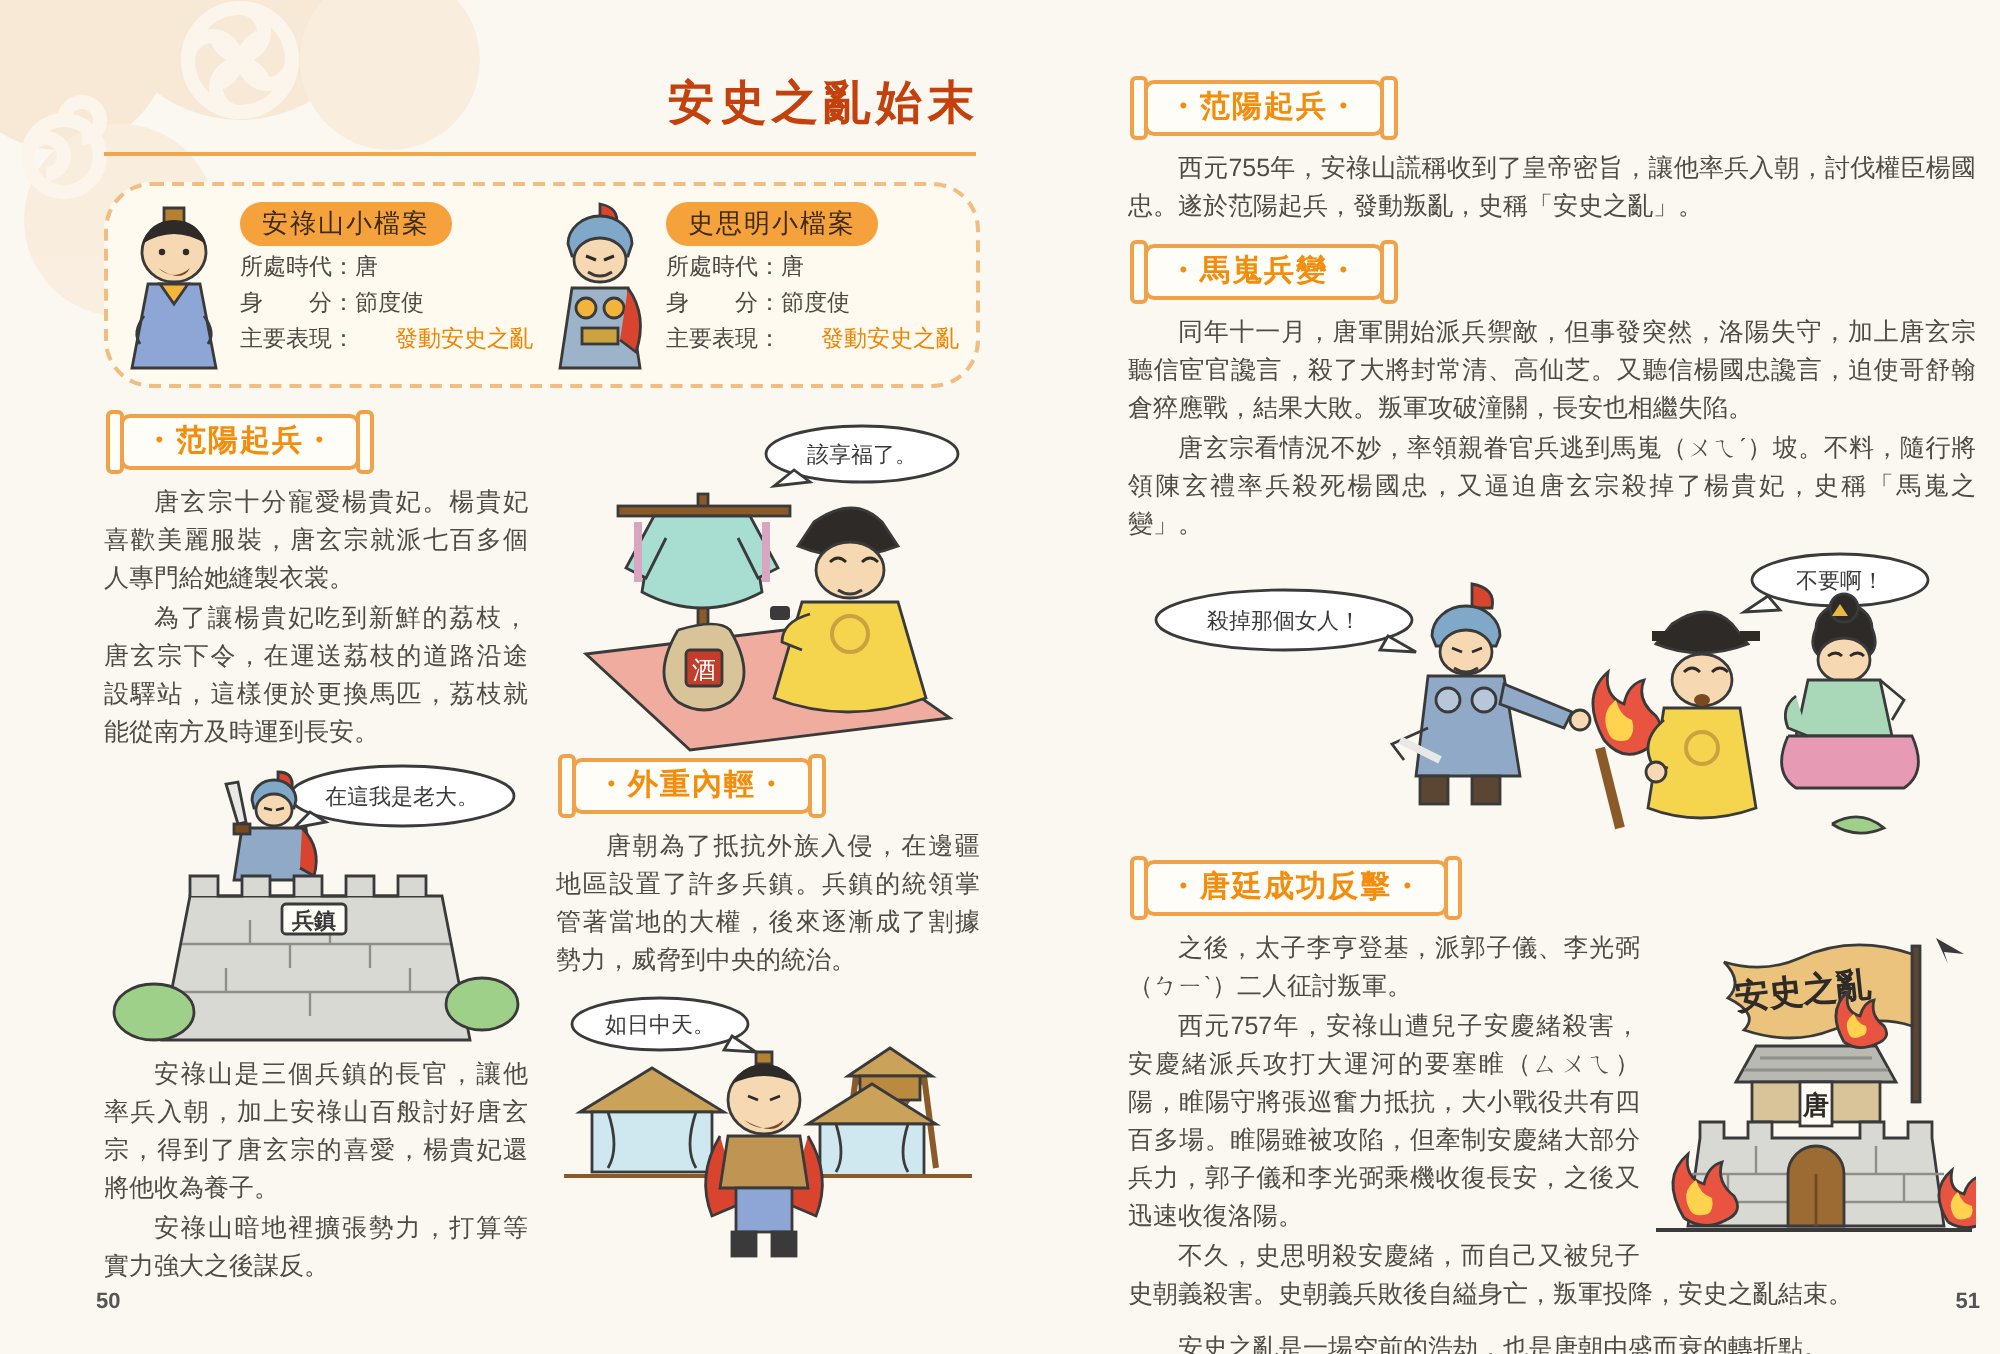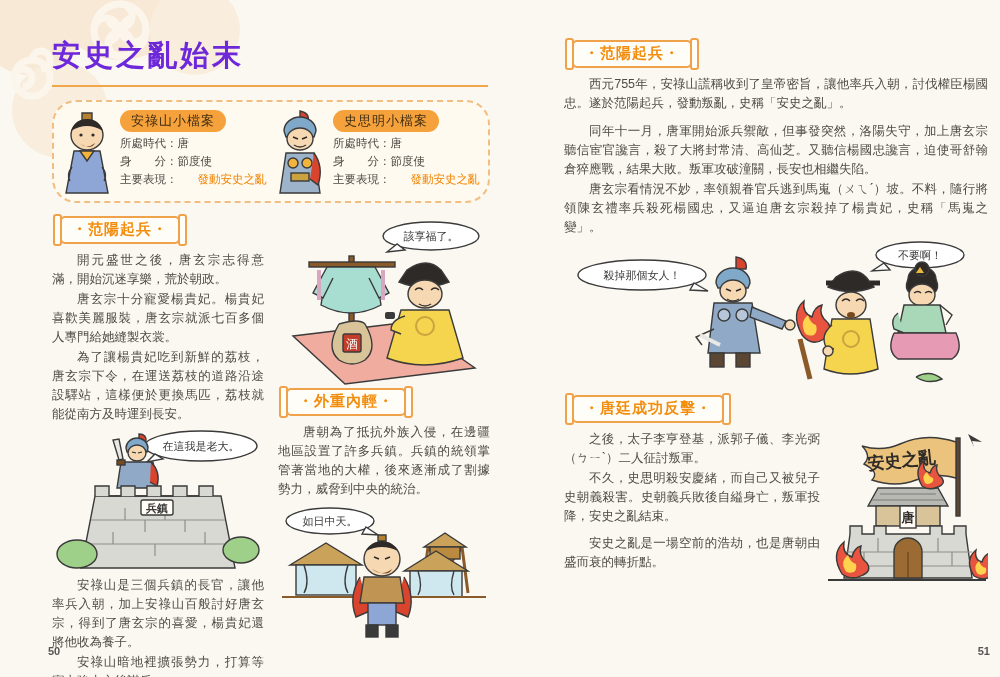--- a/index.html
+++ b/index.html
@@ -10,22 +10,22 @@
     color:#4f4b46;
   }
   .page{position:absolute;top:0;height:677px;}
   .page-left{left:0;width:500px;padding:36px 10px 0 52px;box-sizing:border-box;}
   .page-right{left:520px;width:500px;padding:40px 32px 0 44px;box-sizing:border-box;}
 
   
   .corner-deco{position:absolute;left:0;top:0;pointer-events:none;}
 
   .page-title{
-    color:#6d28d9;font-size:29px;font-weight:bold;letter-spacing:3px;
-    position:relative;z-index:2;
+    color:#c2410c;font-size:23px;font-weight:bold;letter-spacing:3px;
+    position:relative;z-index:2;text-align:right;
   }
   .title-rule{height:2px;background:#f0a64a;margin:9px 2px 13px 0;position:relative;z-index:2;}
 
   .profile-card{
     border:2px dashed #f2bd80;border-radius:24px;background:#fefaf0;
     display:flex;padding:7px 8px 6px 4px;gap:4px;position:relative;z-index:2;
   }
   .profile{display:flex;width:50%;gap:4px;align-items:flex-start;}
   .profile-info{flex:1;padding-top:1px;}
   .badge{
@@ -129,21 +129,20 @@
         <div class="prow">身　　分：節度使</div>
         <div class="prow"><span>主要表現：</span><span class="hl">發動安史之亂</span></div>
       </div>
     </div>
   </div>
 
   <div class="columns">
 
     <div class="col">
       <div class="sec-header">・范陽起兵・</div>
-      <p class="para">開元盛世之後，唐玄宗志得意滿，開始沉迷享樂，荒於朝政。</p>
       <p class="para">唐玄宗十分寵愛楊貴妃。楊貴妃喜歡美麗服裝，唐玄宗就派七百多個人專門給她縫製衣裳。</p>
       <p class="para">為了讓楊貴妃吃到新鮮的荔枝，唐玄宗下令，在運送荔枝的道路沿途設驛站，這樣便於更換馬匹，荔枝就能從南方及時運到長安。</p>
 
       <svg class="illus" width="206" height="148" viewBox="0 0 206 148">
         <ellipse cx="146" cy="20" rx="56" ry="15" fill="#fff" class="outline"></ellipse>
         <path d="M100,28 l-8,8 l16,-3 z" fill="#fff" class="outline"></path>
         <text class="bub" x="146" y="24" text-anchor="middle">在這我是老大。</text>
 
         <path d="M84,8 q8,0 7,8 l-7,0 z" fill="#d8442e" class="outline"></path>
         <path d="M71,22 a11,10 0 0,1 22,0 l-1,4 h-20 z" fill="#7fa8c9" class="outline"></path>
@@ -232,20 +231,21 @@
 
   <div class="page-num pn-left">50</div>
 </div>
 
 <div class="page page-right">
 
   <div class="sec-header">・范陽起兵・</div>
   <p class="para">西元755年，安祿山謊稱收到了皇帝密旨，讓他率兵入朝，討伐權臣楊國忠。遂於范陽起兵，發動叛亂，史稱「安史之亂」。</p>
 
   <div style="height:8px"></div>
+  <div class="sec-header">・馬嵬兵變・</div>
   <p class="para">同年十一月，唐軍開始派兵禦敵，但事發突然，洛陽失守，加上唐玄宗聽信宦官讒言，殺了大將封常清、高仙芝。又聽信楊國忠讒言，迫使哥舒翰倉猝應戰，結果大敗。叛軍攻破潼關，長安也相繼失陷。</p>
   <p class="para">唐玄宗看情況不妙，率領親眷官兵逃到馬嵬（ㄨㄟˊ）坡。不料，隨行將領陳玄禮率兵殺死楊國忠，又逼迫唐玄宗殺掉了楊貴妃，史稱「馬嵬之變」。</p>
 
   <svg class="illus" width="424" height="150" viewBox="0 0 424 150">
     <ellipse cx="78" cy="36" rx="64" ry="15" fill="#fff" class="outline"></ellipse>
     <path d="M130,44 l14,8 l-18,-1 z" fill="#fff" class="outline"></path>
     <text class="bub" x="78" y="40" text-anchor="middle">殺掉那個女人！</text>
     <ellipse cx="356" cy="16" rx="44" ry="13" fill="#fff" class="outline"></ellipse>
     <path d="M320,24 l-12,8 l18,-1 z" fill="#fff" class="outline"></path>
     <text class="bub" x="356" y="20" text-anchor="middle">不要啊！</text>
@@ -316,19 +316,20 @@
 
       <path d="M14,144 q-12,-20 2,-32 q-2,12 8,15 q2,-9 9,-11 q-3,10 6,17 q5,8 -4,12 q-11,6 -21,-1" fill="#e8543f" class="outline"></path>
       <path d="M17,140 q-5,-9 3,-15 q2,7 8,9 q1,6 -2,8 q-7,2 -9,-2" fill="#ffd34d"></path>
       <path d="M146,146 q-10,-16 2,-26 q-2,10 6,12 q2,-7 8,-9 q-3,9 5,14 q4,7 -4,10 q-9,4 -17,-1" fill="#e8543f" class="outline"></path>
       <path d="M149,143 q-4,-7 2,-12 q2,6 7,7 q1,5 -2,6 q-5,2 -7,-1" fill="#ffd34d"></path>
       <path d="M94,56 q-9,-16 2,-25 q-2,10 6,12 q2,-7 7,-8 q-2,8 5,13 q4,6 -4,9 q-9,4 -16,-1" fill="#e8543f" class="outline"></path>
       <path d="M97,53 q-4,-7 2,-11 q2,5 6,6 q1,4 -2,5 q-4,2 -6,0" fill="#ffd34d"></path>
       <path d="M0,150 h158" stroke="#3a3a3a" stroke-width="2"></path>
     </svg>
     <p class="para">之後，太子李亨登基，派郭子儀、李光弼（ㄅㄧˋ）二人征討叛軍。</p>
+    <p class="para">西元757年，安祿山遭兒子安慶緒殺害，安慶緒派兵攻打大運河的要塞睢（ㄙㄨㄟ）陽，睢陽守將張巡奮力抵抗，大小戰役共有四百多場。睢陽雖被攻陷，但牽制安慶緒大部分兵力，郭子儀和李光弼乘機收復長安，之後又迅速收復洛陽。</p>
     <p class="para">不久，史思明殺安慶緒，而自己又被兒子史朝義殺害。史朝義兵敗後自縊身亡，叛軍投降，安史之亂結束。</p>
     <div style="height:7px"></div>
     <p class="para">安史之亂是一場空前的浩劫，也是唐朝由盛而衰的轉折點。</p>
   </div>
 
   <div class="page-num pn-right">51</div>
 </div>
 
 </body></html>

